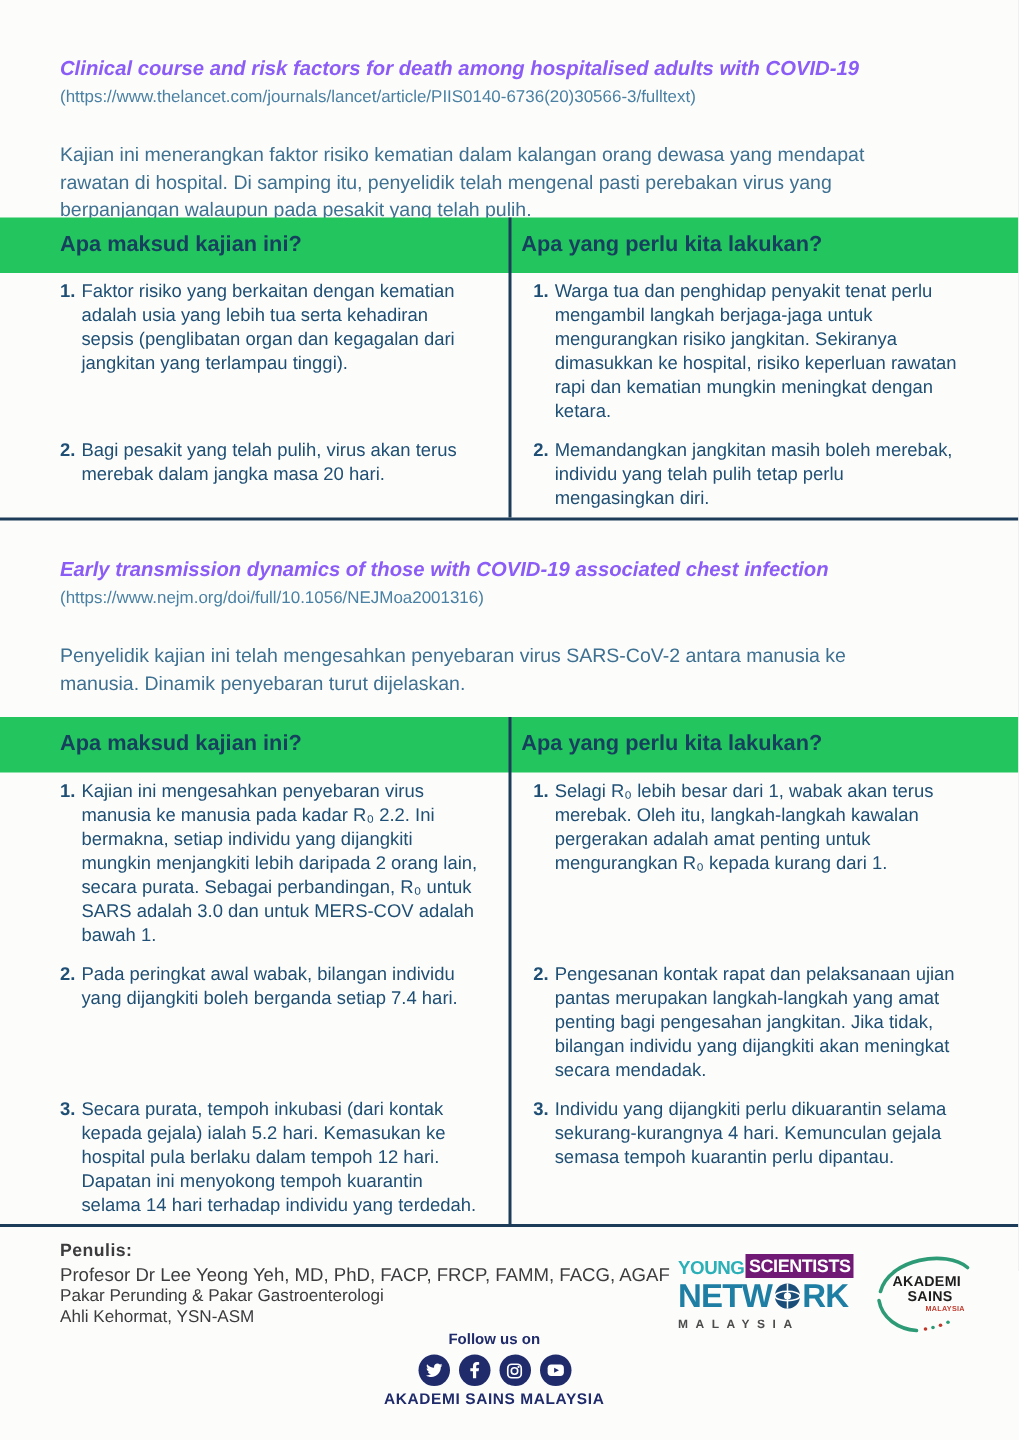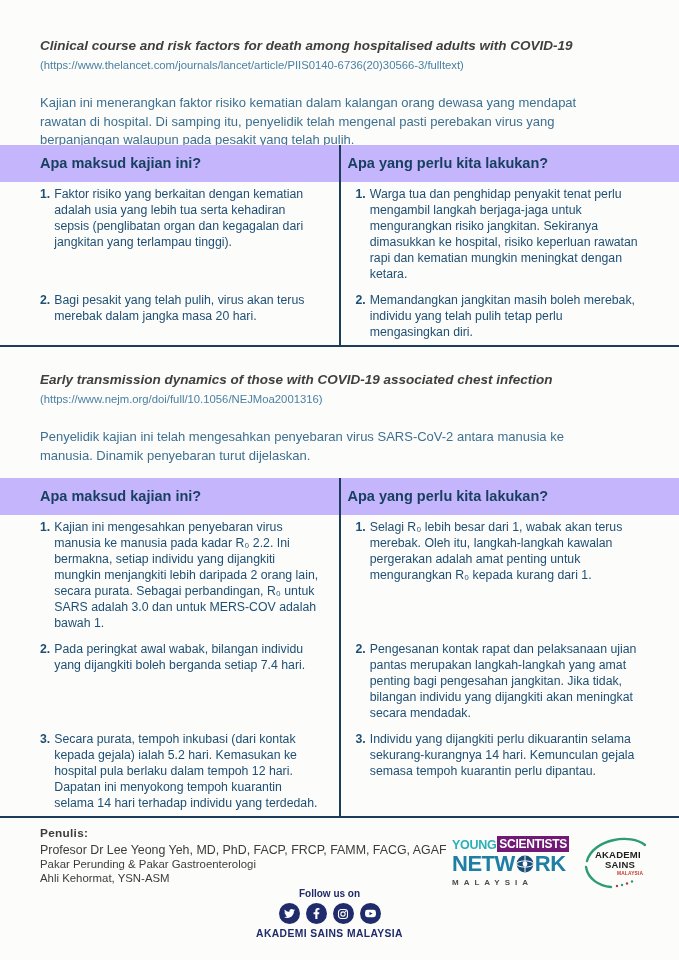--- a/index.html
+++ b/index.html
@@ -2,32 +2,32 @@
 <html><head>
 <meta charset="utf-8">
 <style>
   html,body{margin:0;padding:0;background:#e8e8e8;}
   .page{
     position:relative;width:679px;height:960px;background:#fcfcfa;
     font-family:"Liberation Sans", sans-serif;overflow:hidden;margin:0 auto;
   }
   
   .study{position:absolute;left:40px;right:36px;}
-  .study-title{margin:0 0 4px 0;font-size:13.5px;line-height:16px;font-weight:bold;font-style:italic;color:#404040;}
+  .study-title{margin:0 0 4px 0;font-size:13.5px;line-height:16px;font-weight:bold;font-style:italic;color:#8b5cf6;}
   .study-url{font-size:11.3px;line-height:14px;color:#4a80a3;cursor:pointer;}
   .study-summary{margin:22px 0 0 0;font-size:13px;line-height:18.5px;color:#3e7091;}
   .study1{top:38px;}
   .study2{top:372px;}
   .study1 .study-summary{max-width:586px;}
   .study2 .study-summary{max-width:560px;}
   
   .qa-table{position:absolute;left:0;right:0;border-bottom:2px solid #1c3c59;}
   .qa-table1{top:145px;}
   .qa-table2{top:478px;}
-  .qa-header{display:grid;grid-template-columns:1fr 1fr;background:#c4b5fd;}
+  .qa-header{display:grid;grid-template-columns:1fr 1fr;background:#22c55e;}
   .qa-h-cell{padding:11px 10px 11px 40px;font-size:14.5px;line-height:15px;font-weight:bold;color:#173f5e;}
   .qa-h-cell.right{padding-left:8px;}
   .qa-body{display:grid;grid-template-columns:1fr 1fr;padding:4px 0 5px 0;row-gap:10px;}
   .qa-cell{display:flex;gap:4px;font-size:12.3px;line-height:16px;color:#1f4f74;}
   .qa-cell.left{padding:0 18px 0 40px;}
   .qa-cell.right{padding:0 34px 0 16px;}
   .qa-num{font-weight:bold;flex:0 0 auto;}
   .qa-divider{position:absolute;top:0;bottom:0;left:50%;width:2px;margin-left:-1px;background:#1c3c59;}
   
   .footer-author{position:absolute;left:40px;top:826px;color:#3c3c3e;}
@@ -119,21 +119,21 @@
       <div class="qa-cell right">
         <span class="qa-num">2.</span>
         <span class="qa-txt">Pengesanan kontak rapat dan pelaksanaan ujian pantas merupakan langkah-langkah yang amat penting bagi pengesahan jangkitan. Jika tidak, bilangan individu yang dijangkiti akan meningkat secara mendadak.</span>
       </div>
       <div class="qa-cell left">
         <span class="qa-num">3.</span>
         <span class="qa-txt">Secara purata, tempoh inkubasi (dari kontak kepada gejala) ialah 5.2 hari. Kemasukan ke hospital pula berlaku dalam tempoh 12 hari. Dapatan ini menyokong tempoh kuarantin selama 14 hari terhadap individu yang terdedah.</span>
       </div>
       <div class="qa-cell right">
         <span class="qa-num">3.</span>
-        <span class="qa-txt">Individu yang dijangkiti perlu dikuarantin selama sekurang-kurangnya 14 hari. Kemunculan gejala semasa tempoh kuarantin perlu dipantau.</span>
+        <span class="qa-txt">Individu yang dijangkiti perlu dikuarantin selama sekurang-kurangnya 4 hari. Kemunculan gejala semasa tempoh kuarantin perlu dipantau.</span>
       </div>
     </div>
     <div class="qa-divider"></div>
   </div>
 
   <div class="footer-author">
     <div class="author-label">Penulis:</div>
     <div class="author-name">Profesor Dr Lee Yeong Yeh, MD, PhD, FACP, FRCP, FAMM, FACG, AGAF</div>
     <div class="author-line">Pakar Perunding &amp; Pakar Gastroenterologi</div>
     <div class="author-line">Ahli Kehormat, YSN-ASM</div>

